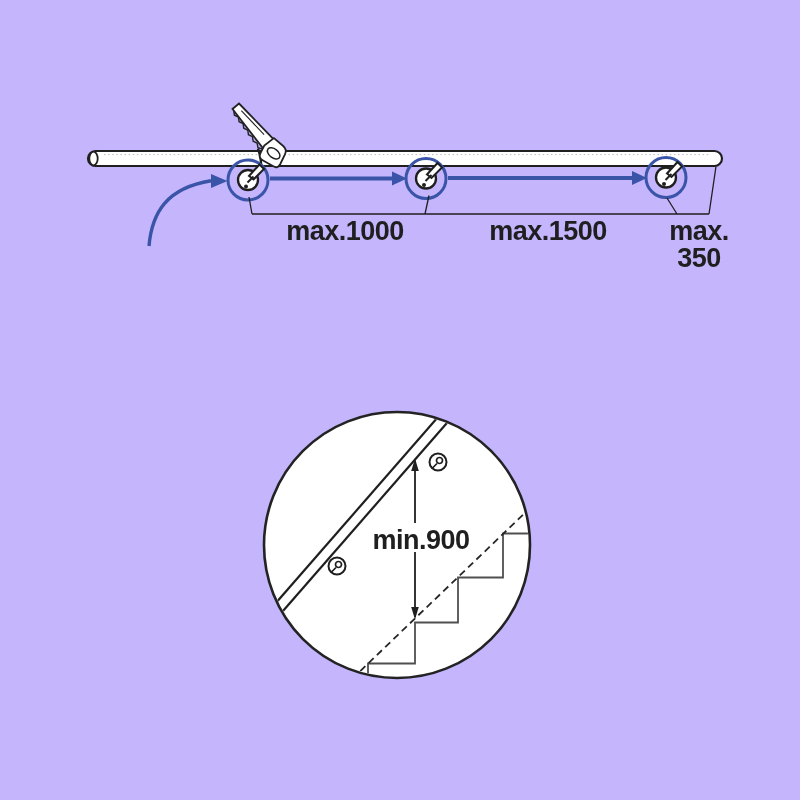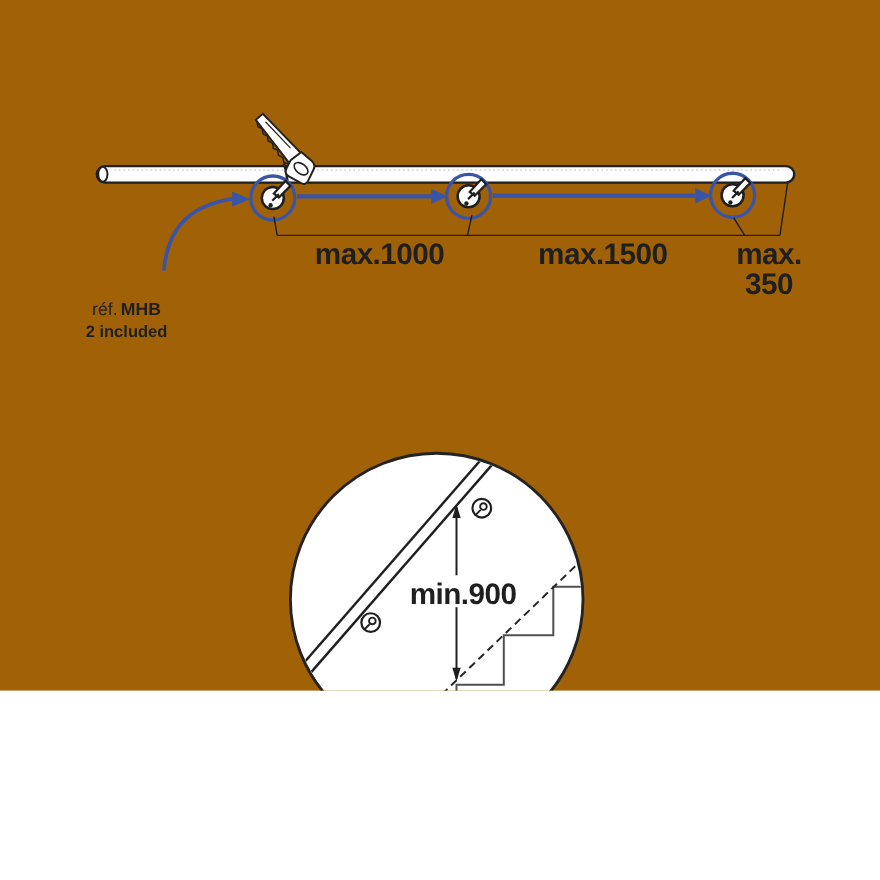--- a/index.html
+++ b/index.html
@@ -1,16 +1,16 @@
 <!DOCTYPE html>
 <html><head>
 <meta charset="utf-8">
 <style>
   html,body{margin:0;padding:0;background:#ffffff;}
-  .stage{position:relative;width:800px;height:628px;background:#a16207;overflow:hidden;
+  .stage{position:relative;width:800px;height:800px;background:#c4b5fd;overflow:hidden;
          font-family:"Liberation Sans",sans-serif;}
   .stage svg{position:absolute;left:0;top:0;}
   .dim-text{font-family:"Liberation Sans",sans-serif;font-weight:700;font-size:27px;
             fill:#1f1f1f;letter-spacing:-0.5px;}
   .ref-label{position:absolute;left:60px;top:272px;width:110px;text-align:center;
              color:#1f1f1f;font-size:16px;line-height:20px;}
   .ref-label .code{font-weight:700;margin-left:3px;}
   .ref-label .note{font-weight:700;font-size:15px;}
 </style>
 </head>
@@ -117,18 +117,14 @@
       <line x1="415" y1="461" x2="415" y2="617" stroke="#1f1f1f" stroke-width="1.8"></line>
       <polygon points="411.2,471 418.8,471 415,458.5" fill="#1f1f1f"></polygon>
       <polygon points="411.2,607 418.8,607 415,619.5" fill="#1f1f1f"></polygon>
     </g>
 
     <rect x="373" y="523" width="96" height="29" fill="#fff"></rect>
     <text class="dim-text" x="421" y="549" text-anchor="middle">min.900</text>
   </g>
 </svg>
 
-<div class="ref-label">
-  <div><span>réf.</span><span class="code">MHB</span></div>
-  <div class="note">2 included</div>
-</div>
 
 </div>
 
 </body></html>

